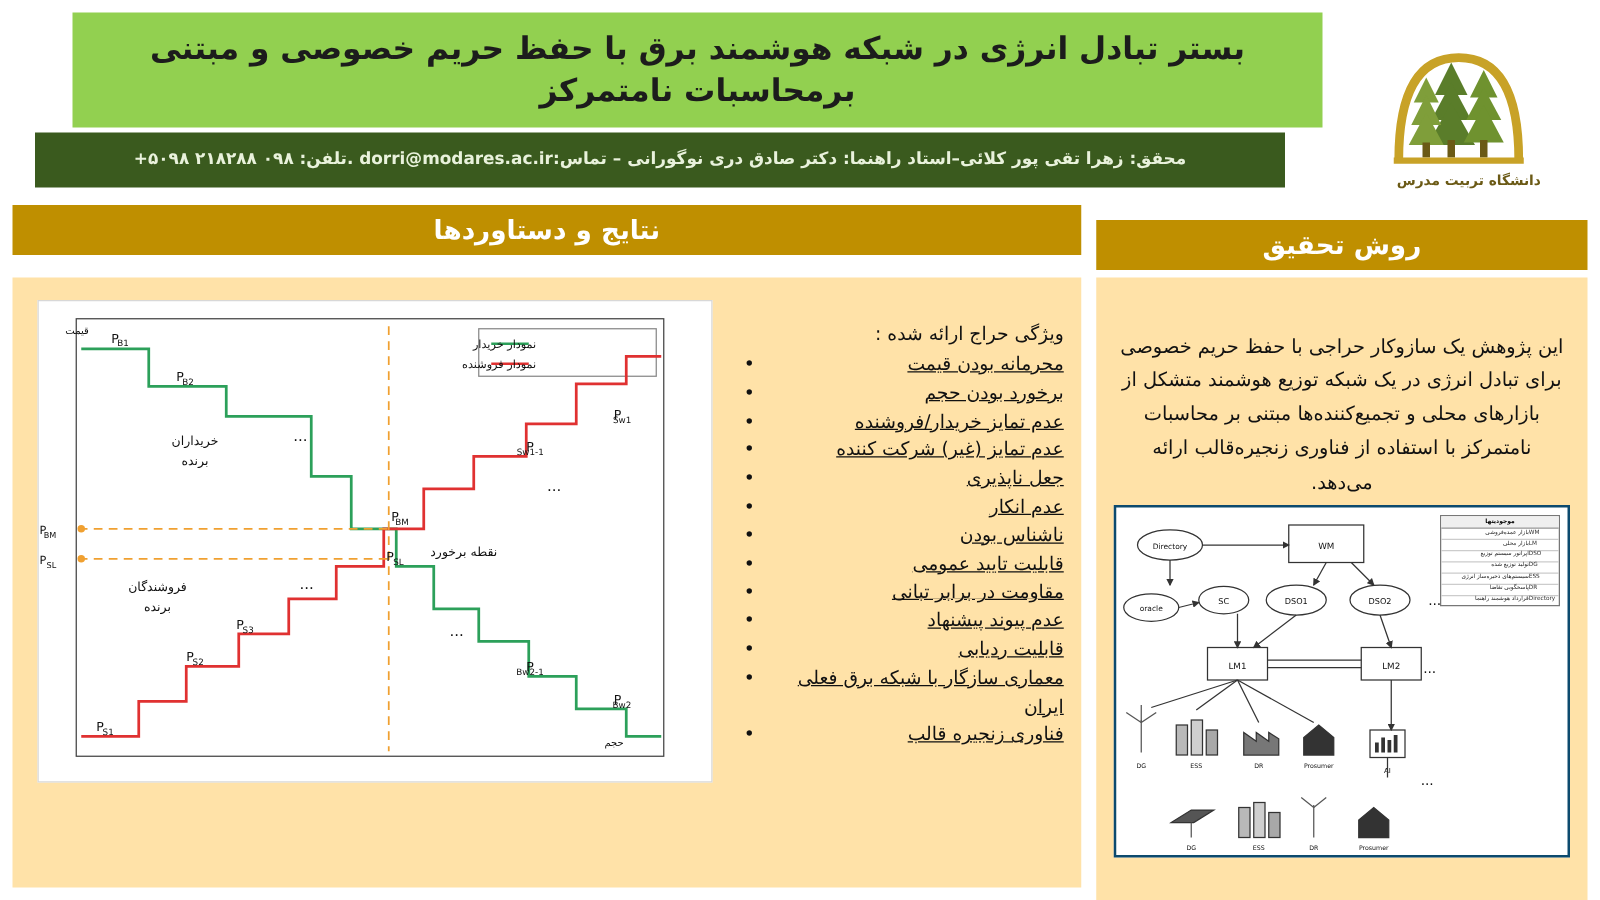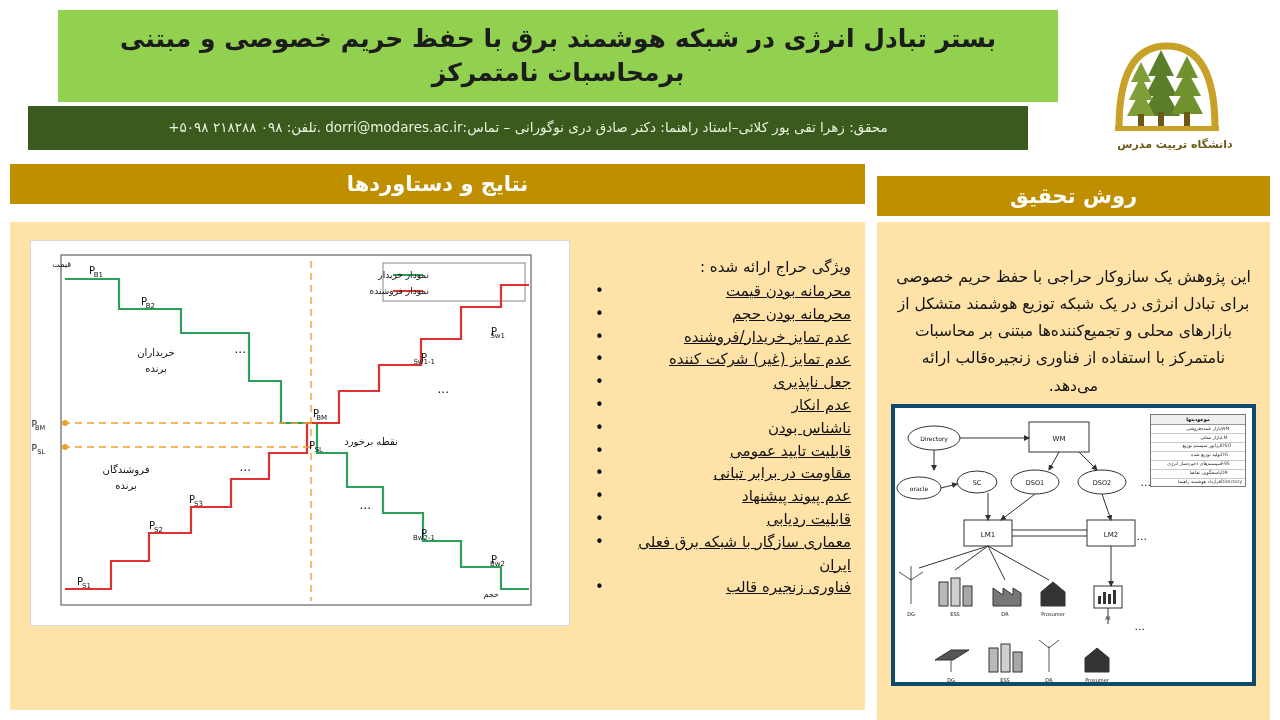--- a/index.html
+++ b/index.html
@@ -41,20 +41,21 @@
     background: #3a5a1e;
     display: flex; align-items: center; justify-content: center;
     padding: 0 14px;
   }
   .subheader-text {
     font-size: 13.5px;
     color: #e9f2dc;
     text-align: center;
     direction: rtl;
     line-height: 1.3;
+    font-weight: bold;
   }
 
   
   .logo-box {
     position: absolute;
     left: 1100px; top: 8px;
     width: 150px; height: 150px;
     display: flex; flex-direction: column;
     align-items: center; justify-content: center;
   }
@@ -147,21 +148,21 @@
     text-align: center;
     font-size: 15.5px;
     line-height: 1.75;
     color: #111111;
   }
   .diagram-card {
     position: absolute;
     left: 14px; top: 182px;
     width: 365px; height: 282px;
     background: #ffffff;
-    border: 4px solid #0c4a6e;
+    border: 2px solid #0c4a6e;
   }
   .diagram-svg { display:block; }
   .legend-box {
     position: absolute;
     right: 6px; top: 6px;
     width: 96px;
     background: #ffffff;
     border: 1px solid #777;
     font-size: 4.6px;
     direction: rtl;
@@ -298,21 +299,21 @@
         <text x="220" y="230" font-size="12" fill="#111" font-family="DejaVu Sans">...</text>
         <text x="340" y="268" font-size="12" fill="#111" font-family="DejaVu Sans">...</text>
         <text x="418" y="152" font-size="12" fill="#111" font-family="DejaVu Sans">...</text>
       </svg>
     </div>
 
     <div class="features-block">
       <div class="features-title">ویژگی حراج ارائه شده :</div>
       <ul class="features-list">
         <li>محرمانه بودن قیمت</li>
-        <li>محرمانه بودن حجم</li>
+        <li>برخورد بودن حجم</li>
         <li>عدم تمایز خریدار/فروشنده</li>
         <li>عدم تمایز (غیر) شرکت کننده</li>
         <li>جعل ناپذیری</li>
         <li>عدم انکار</li>
         <li>ناشناس بودن</li>
         <li>قابلیت تایید عمومی</li>
         <li>مقاومت در برابر تبانی</li>
         <li>عدم پیوند پیشنهاد</li>
         <li>قابلیت ردیابی</li>
         <li>معماری سازگار با شبکه برق فعلی ایران</li>

